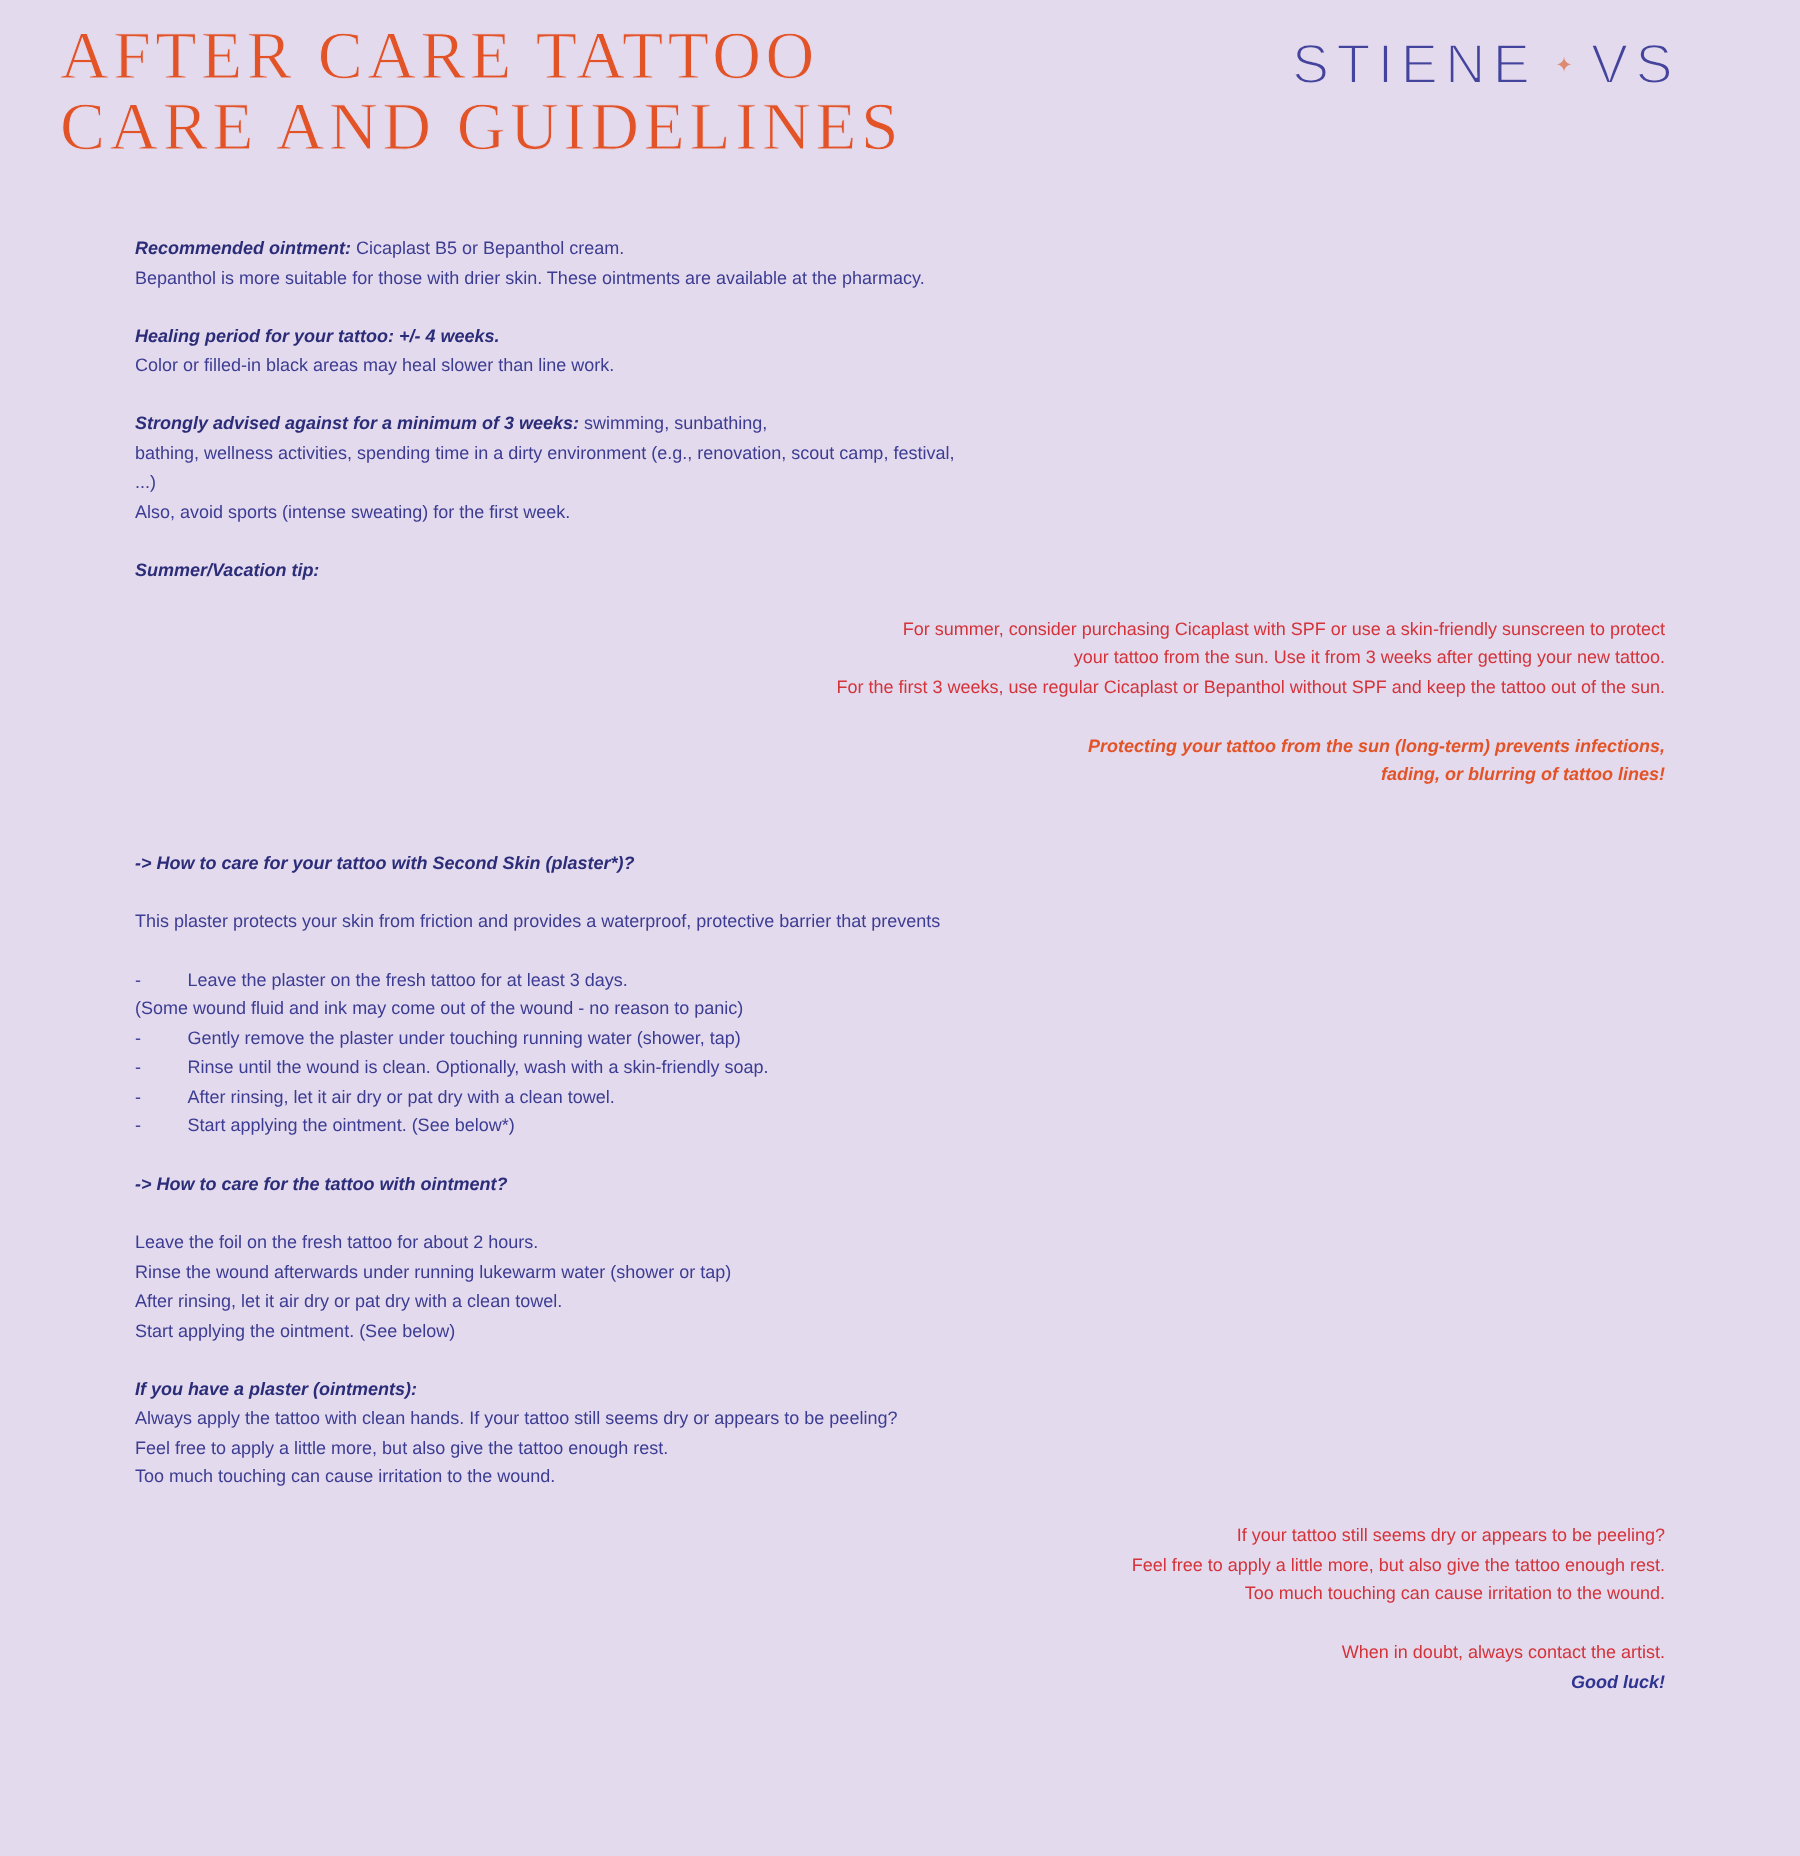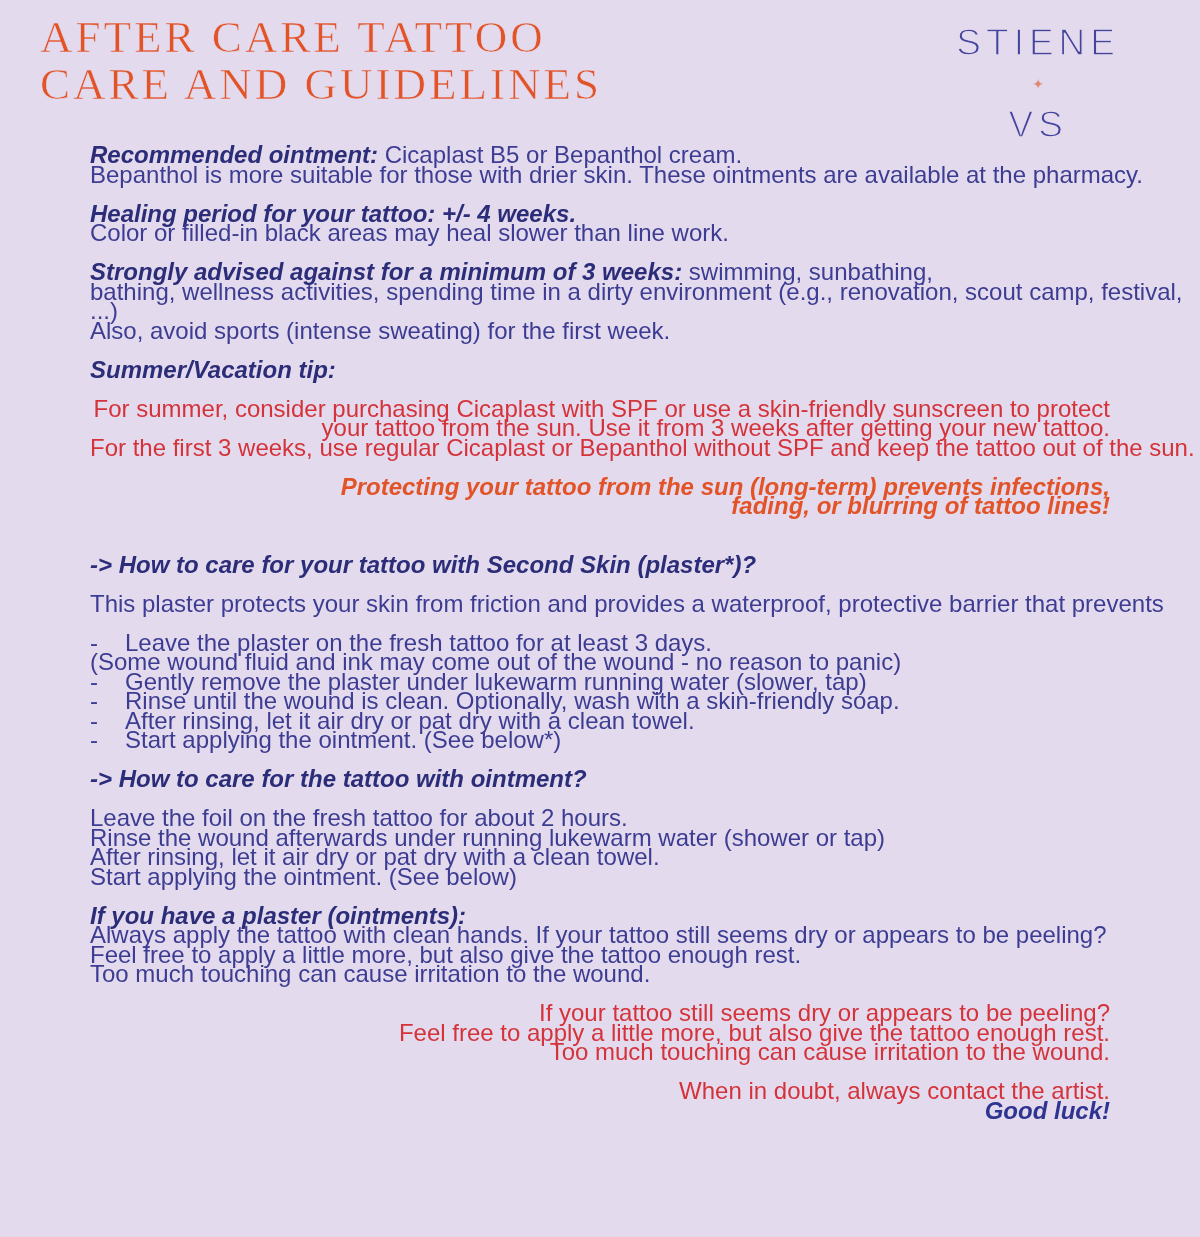--- a/index.html
+++ b/index.html
@@ -6,26 +6,26 @@
   .page{position:relative;width:1200px;height:1237px;overflow:hidden;
         background:var(--background,#e4daee);
         font-family:"Liberation Sans",sans-serif;}
   .title{position:absolute;left:40px;top:14px;margin:0;
          font-family:"Liberation Serif",serif;font-weight:400;
          font-size:45px;line-height:47px;letter-spacing:3px;
          color:var(--title,#e25428);
          -webkit-text-stroke:.6px var(--background,#e4daee);}
   .title .tl{display:block;}
   .logo{position:absolute;top:22px;right:80px;display:flex;align-items:center;gap:12px;
-        font-size:37px;letter-spacing:5px;color:var(--logo,#44449c);flex-direction:column;
+        font-size:37px;letter-spacing:5px;color:var(--logo,#44449c);
         -webkit-text-stroke:1.3px var(--background,#e4daee);}
   .diamond{font-size:14px;letter-spacing:0;color:var(--logo_diamond,#dd8a72);
            -webkit-text-stroke:0 transparent;}
-  .content{position:absolute;left:90px;top:145px;width:1020px;
-           font-size:24px;line-height:19.5px;color:var(--body_blue,#3c3d92);}
+  .content{position:absolute;left:90px;top:156px;width:1020px;
+           font-size:12px;line-height:19.5px;color:var(--body_blue,#3c3d92);}
   .line{white-space:nowrap;height:19.5px;}
   .sp{height:19.5px;}
   .bi{font-weight:bold;font-style:italic;color:var(--heading_navy,#2b2d78);}
   .center{text-align:right;}
   .red{color:var(--red,#d43339);}
   .ob{color:var(--orange,#e25428);font-weight:bold;font-style:italic;}
   .gl{color:var(--good_luck,#2e3490);font-weight:bold;font-style:italic;}
   .step{display:flex;}
   .marker{display:inline-block;width:35px;flex:none;}
 </style>
@@ -85,21 +85,21 @@
       <div class="sp"></div>
       <div class="line">This plaster protects your skin from friction and provides a waterproof, protective barrier that prevents</div>
       <div class="sp"></div>
       <div class="line step">
           <span class="marker">-</span>
           <span>Leave the plaster on the fresh tattoo for at least 3 days.</span>
         </div>
       <div class="line">(Some wound fluid and ink may come out of the wound - no reason to panic)</div>
       <div class="line step">
           <span class="marker">-</span>
-          <span>Gently remove the plaster under lukewarm running water (slower, tap)</span>
+          <span>Gently remove the plaster under touching running water (shower, tap)</span>
         </div>
       <div class="line step">
           <span class="marker">-</span>
           <span>Rinse until the wound is clean. Optionally, wash with a skin-friendly soap.</span>
         </div>
       <div class="line step">
           <span class="marker">-</span>
           <span>After rinsing, let it air dry or pat dry with a clean towel.</span>
         </div>
       <div class="line step">

